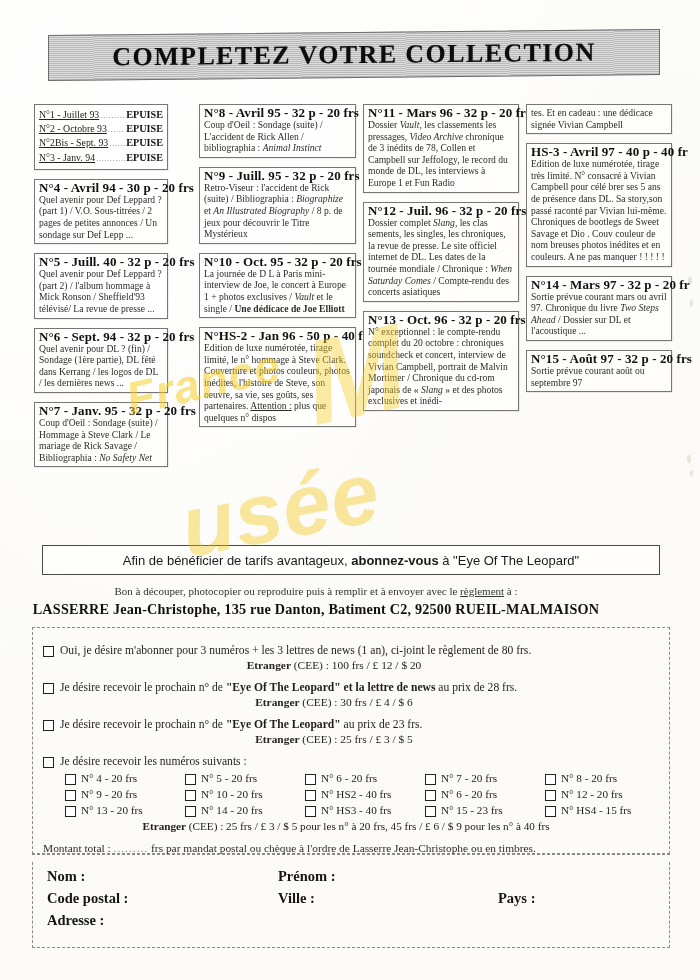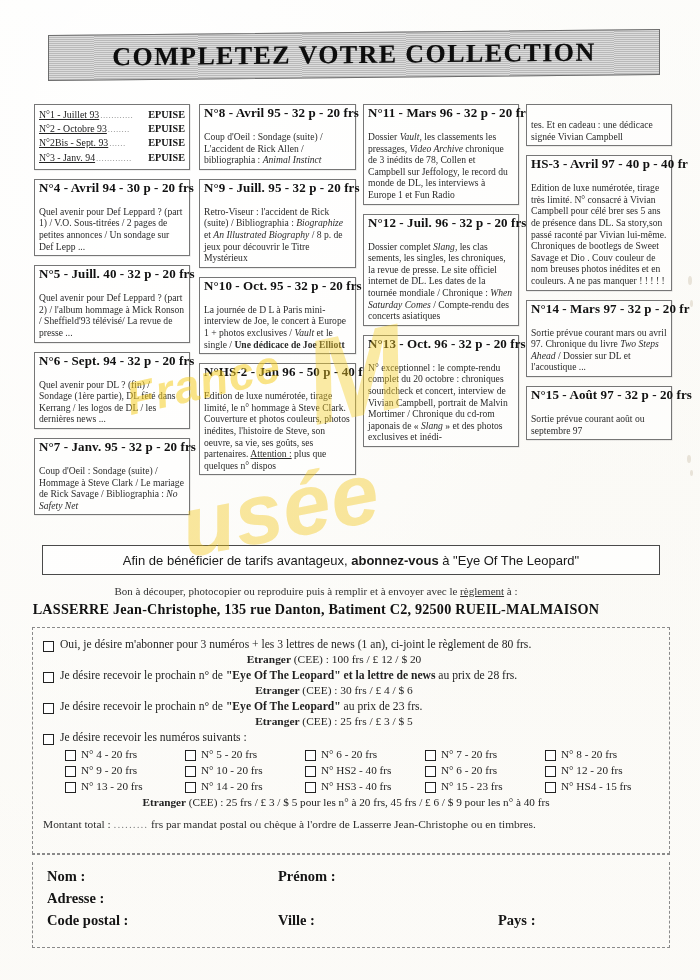--- a/index.html
+++ b/index.html
@@ -102,21 +102,21 @@
     position: absolute;
     left: 30px;
     top: 104px;
     width: 646px;
     height: 420px;
     z-index: 4;
   }
   .col {
     position: absolute;
     top: 0;
-    width: 156px;
+    width: 134px;
   }
   .col-1 { left: 4px; }
   .col-2 { left: 169px; width: 157px; }
   .col-3 { left: 333px; width: 156px; }
   .col-4 { left: 496px; width: 146px; }
 
   .box {
     border: 1px solid #767676;
     padding: 2px 4px 3px 4px;
     margin-bottom: 9px;
@@ -128,21 +128,21 @@
     font-size: 13px;
     letter-spacing: .1px;
     line-height: 12px;
     white-space: nowrap;
     color: #111;
   }
   .box-body {
     font-size: 9.6px;
     line-height: 11.6px;
     color: #2b2b2b;
-    margin-top: 12px;
+    margin-top: 0px;
   }
   .box-body i { font-style: italic; }
   .box-body b { font-weight: bold; }
   .box-body u { text-decoration: underline; }
 
   
   .epuise-box { padding: 3px 4px 4px 4px; }
   .ep-row {
     display: flex;
     align-items: baseline;
@@ -223,25 +223,25 @@
     top: 627px;
     width: 638px;
     height: 227px;
     border: 1.3px dashed #8a8a8a;
     z-index: 5;
     box-sizing: border-box;
     padding: 8px 10px 0 10px;
   }
   .opt-row {
     display: flex;
-    align-items: flex-end;
+    align-items: flex-start;
     font-size: 11.6px;
     line-height: 15px;
     color: #1e1e1e;
-    margin-top: 1px;
+    margin-top: 7px;
   }
   .cb {
     display: inline-block;
     width: 9px;
     height: 9px;
     border: 1.4px solid #222;
     margin-right: 6px;
     margin-top: 3px;
     flex: none;
     background: #fff;
@@ -561,20 +561,20 @@
 </div>
 
 <div class="dash-sep"></div>
 
 <div class="addr-block">
   <div class="addr-line">
     <span class="addr-f f-nom">Nom :</span>
     <span class="addr-f f-prenom">Prénom :</span>
   </div>
   <div class="addr-line">
-    <span class="addr-f f-adr">Adresse :</span>
-  </div>
-  <div class="addr-line">
     <span class="addr-f f-cp">Code postal :</span>
     <span class="addr-f f-ville">Ville :</span>
     <span class="addr-f f-pays">Pays :</span>
   </div>
+  <div class="addr-line">
+    <span class="addr-f f-adr">Adresse :</span>
+  </div>
 </div>
 
 </body></html>

